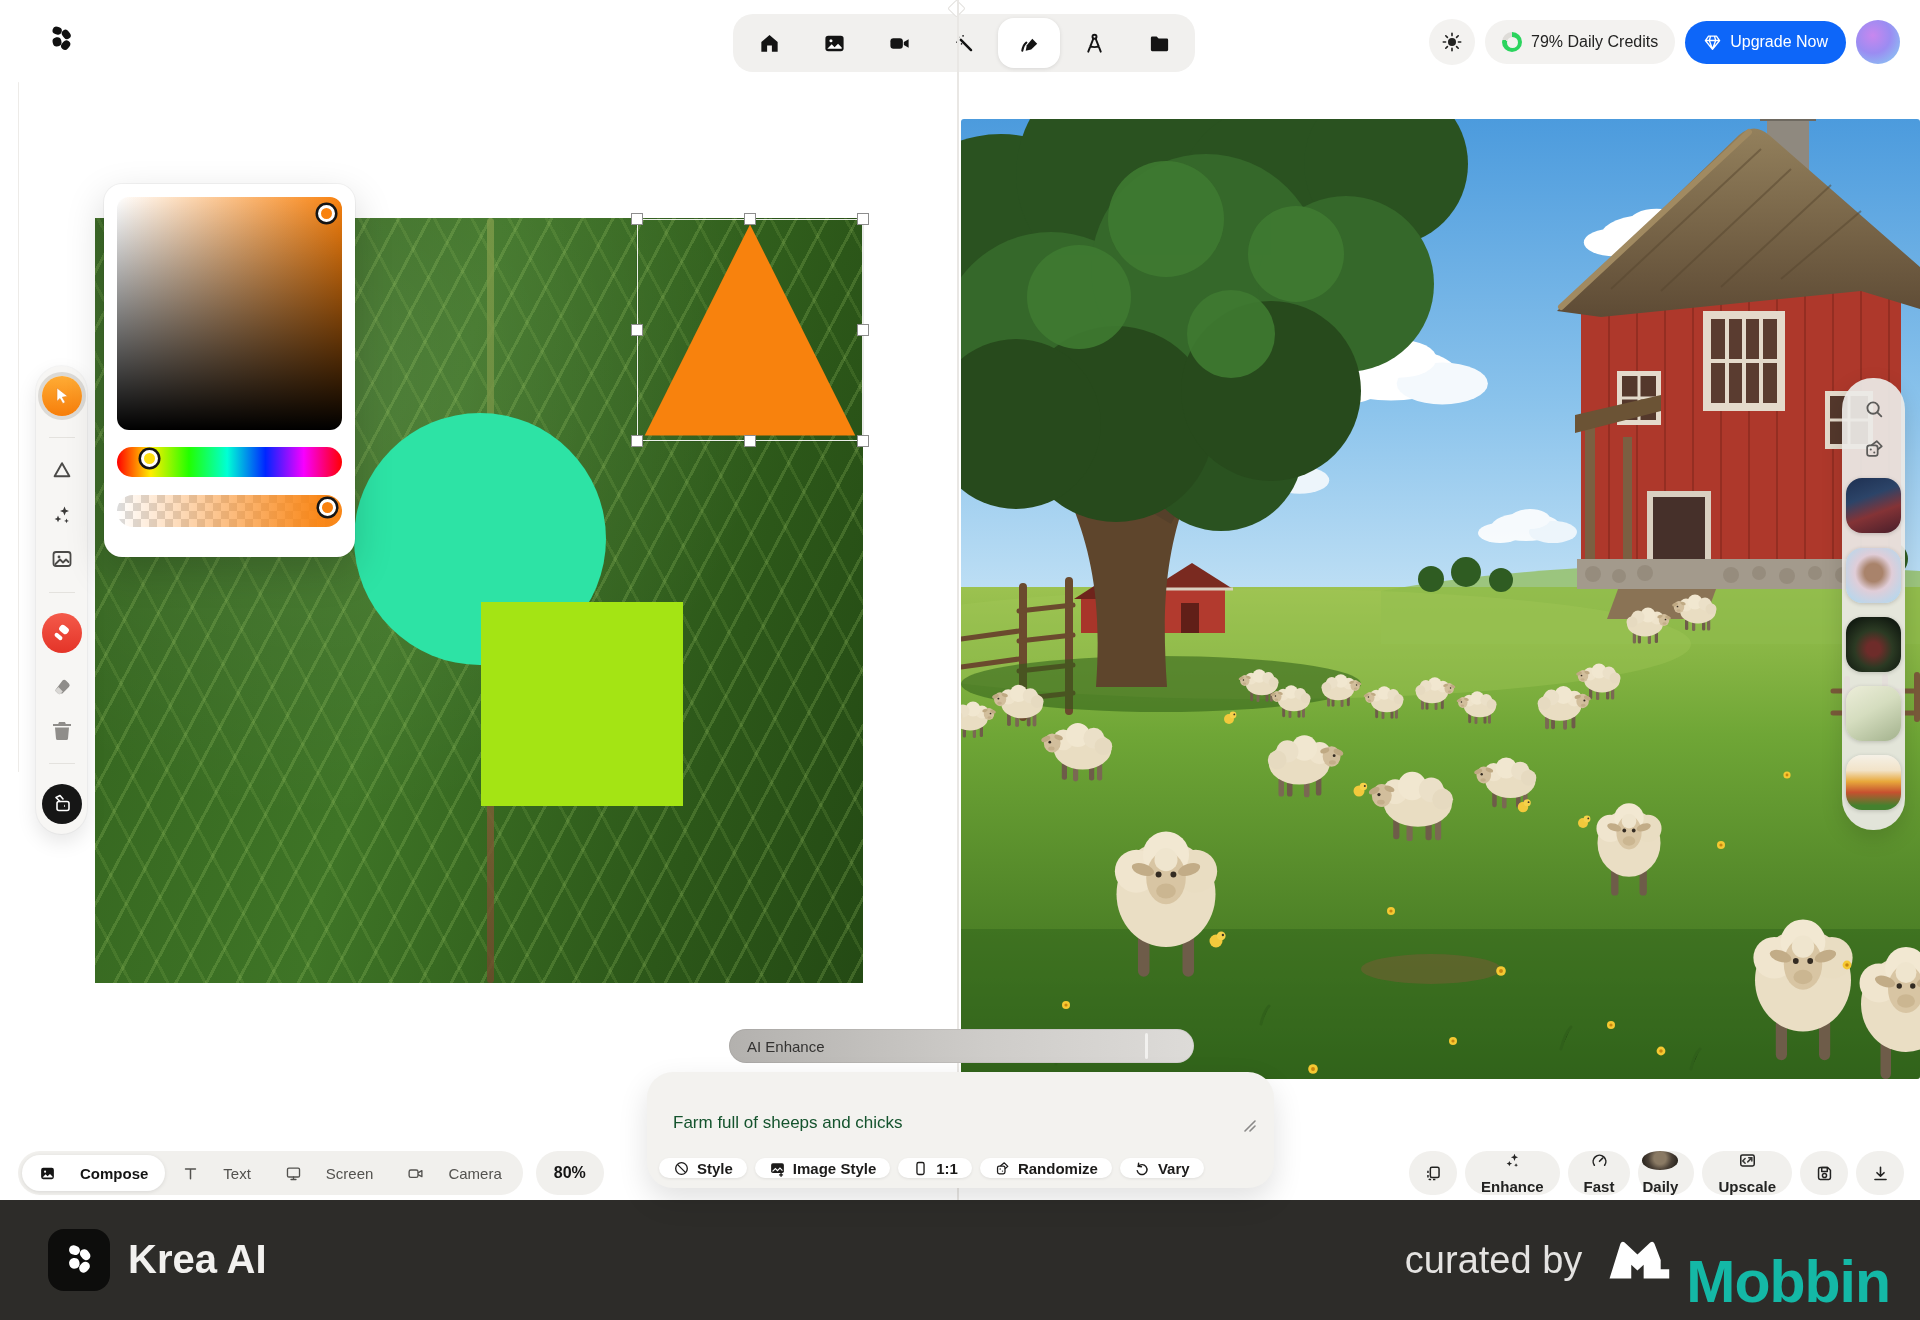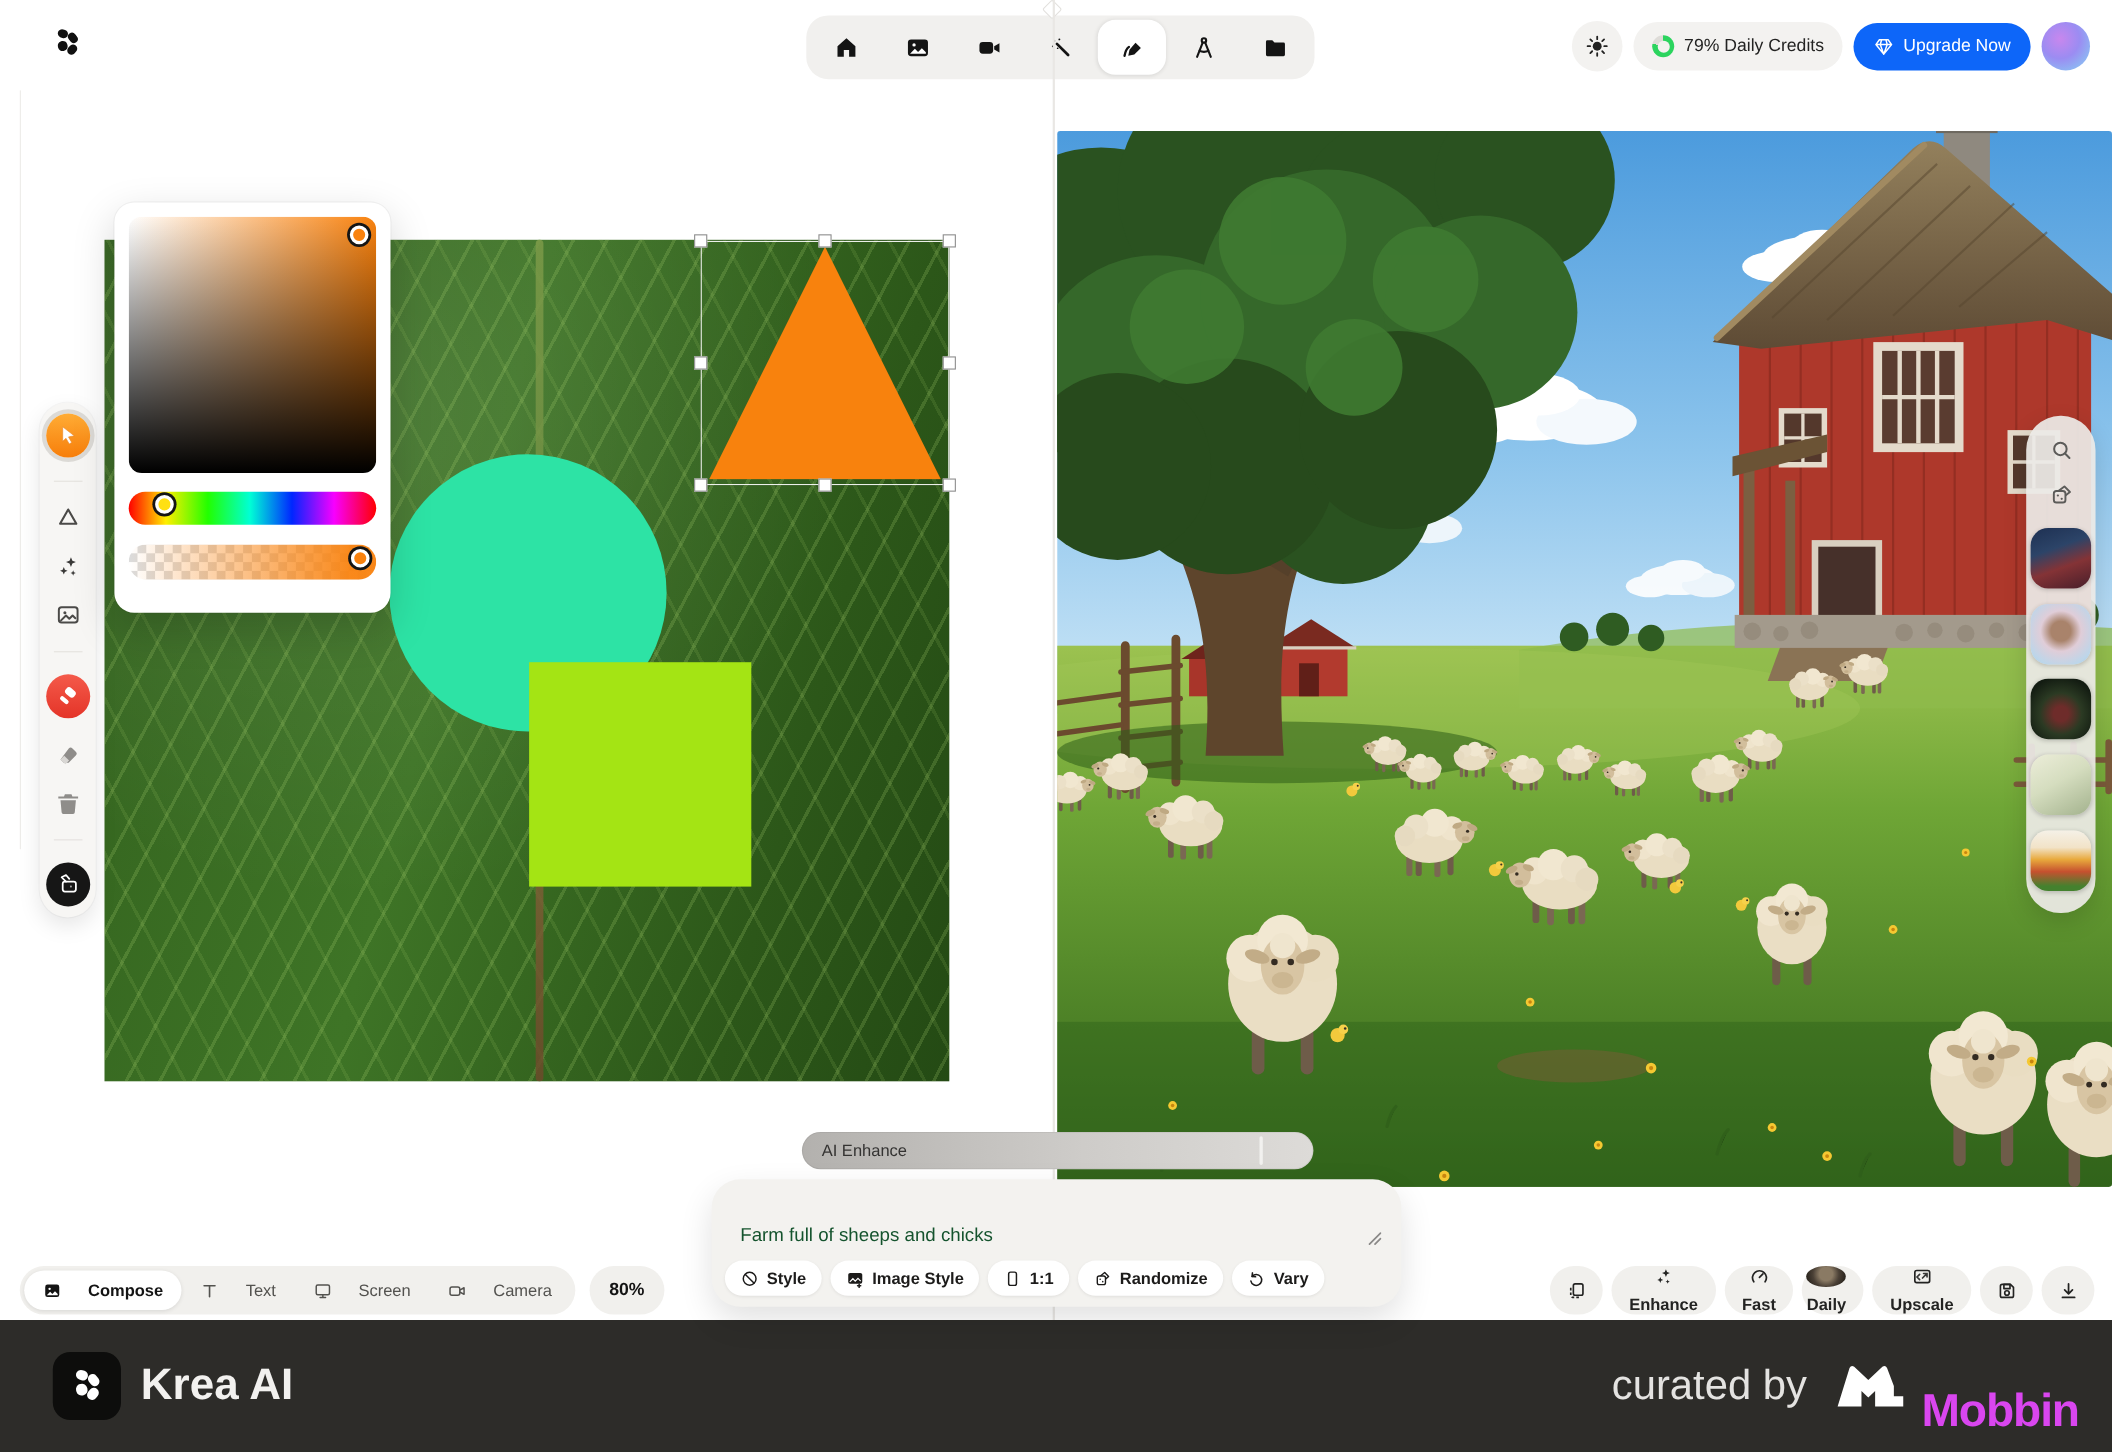--- a/index.html
+++ b/index.html
@@ -116,21 +116,21 @@
                  background:linear-gradient(90deg,#b3b1ae 0%,#ceccc9 55%,#dddbd8 100%);
                  box-shadow:inset 0 0 0 1px rgba(0,0,0,.05); z-index:5; display:flex; align-items:center; }
   .ai-strength .label { font-size:15px; color:#343332; padding-left:18px; }
   .ai-handle { position:absolute; left:416px; top:4px; width:3px; height:26px; background:#f2f1ef; border-radius:2px; }
 
   .prompt-card { position:absolute; left:647px; top:1072px; width:627px; height:116px; background:#f3f2ef;
                  border-radius:26px; box-shadow:0 12px 30px rgba(0,0,0,.12); z-index:5; }
   .prompt-text { position:absolute; left:26px; top:21px; font-size:17px; color:#14532d; white-space:pre;margin-top:20px; }
   .resize-grip { position:absolute; right:18px; top:46px; width:14px; height:14px; }
   .prompt-actions { position:absolute; left:12px; bottom:10px; display:flex; gap:8px; }
-  .p-btn { height:32px; border-radius:18px; background:#fff; box-shadow:0 1px 3px rgba(0,0,0,.08);
+  .p-btn { height:20px; border-radius:18px; background:#fff; box-shadow:0 1px 3px rgba(0,0,0,.08);
            display:flex; align-items:center; gap:7px; padding:0 14px; font-size:15px; font-weight:600;
            color:#1c1b1a; border:none; cursor:pointer; }
   .p-btn svg { width:17px; height:17px; }
 
   
   .bottom-left { position:absolute; left:18px; top:1151px; display:flex; gap:13px; z-index:5; }
   .mode-group { height:44px; border-radius:22px; background:#f1f0ed; display:flex; align-items:center;
                 padding:4px; }
   .mode-item { height:36px; border-radius:18px; display:flex; align-items:center; gap:24px; padding:0 17px;
                font-size:15px; font-weight:500; color:#53524f; cursor:pointer; }
@@ -150,21 +150,21 @@
   
   .footer { position:absolute; left:0; top:1200px; width:1920px; height:120px; background:#2d2c29;
             display:flex; align-items:center; }
   .footer-logo-box { position:absolute; left:48px; top:29px; width:62px; height:62px; background:#0d0d0c;
                      border-radius:16px; display:flex; align-items:center; justify-content:center; }
   .footer-logo-box svg { width:40px; height:40px; }
   .footer-brand { position:absolute; left:128px; top:37px; font-size:40px; font-weight:600; color:#f2f1ef; }
   .footer-right { position:absolute; right:30px; top:0; height:120px; display:flex; align-items:center; gap:26px; }
   .curated-by { font-size:38px; font-weight:400; color:#e4e3e1; }
   .mobbin-wrap { display:flex; align-items:center; gap:16px; }
-  .mobbin-name { font-size:42px; font-weight:800; color:#d946ef; letter-spacing:-1px;margin-top:44px; }
+  .mobbin-name { font-size:59px; font-weight:800; color:#14b8a6; letter-spacing:-1px;margin-top:44px; }
 </style>
 </head>
 <body>
 
 <div id="app">
 
   <div class="krea-logo">
     <svg viewBox="0 0 24 24" fill="#111">
       <rect x="6" y="3.4" width="6.6" height="5.4" rx="2.7" transform="rotate(18 9.3 6.1)"></rect>
       <rect x="12.2" y="6.2" width="7" height="5.2" rx="2.6" transform="rotate(52 15.7 8.8)"></rect>

